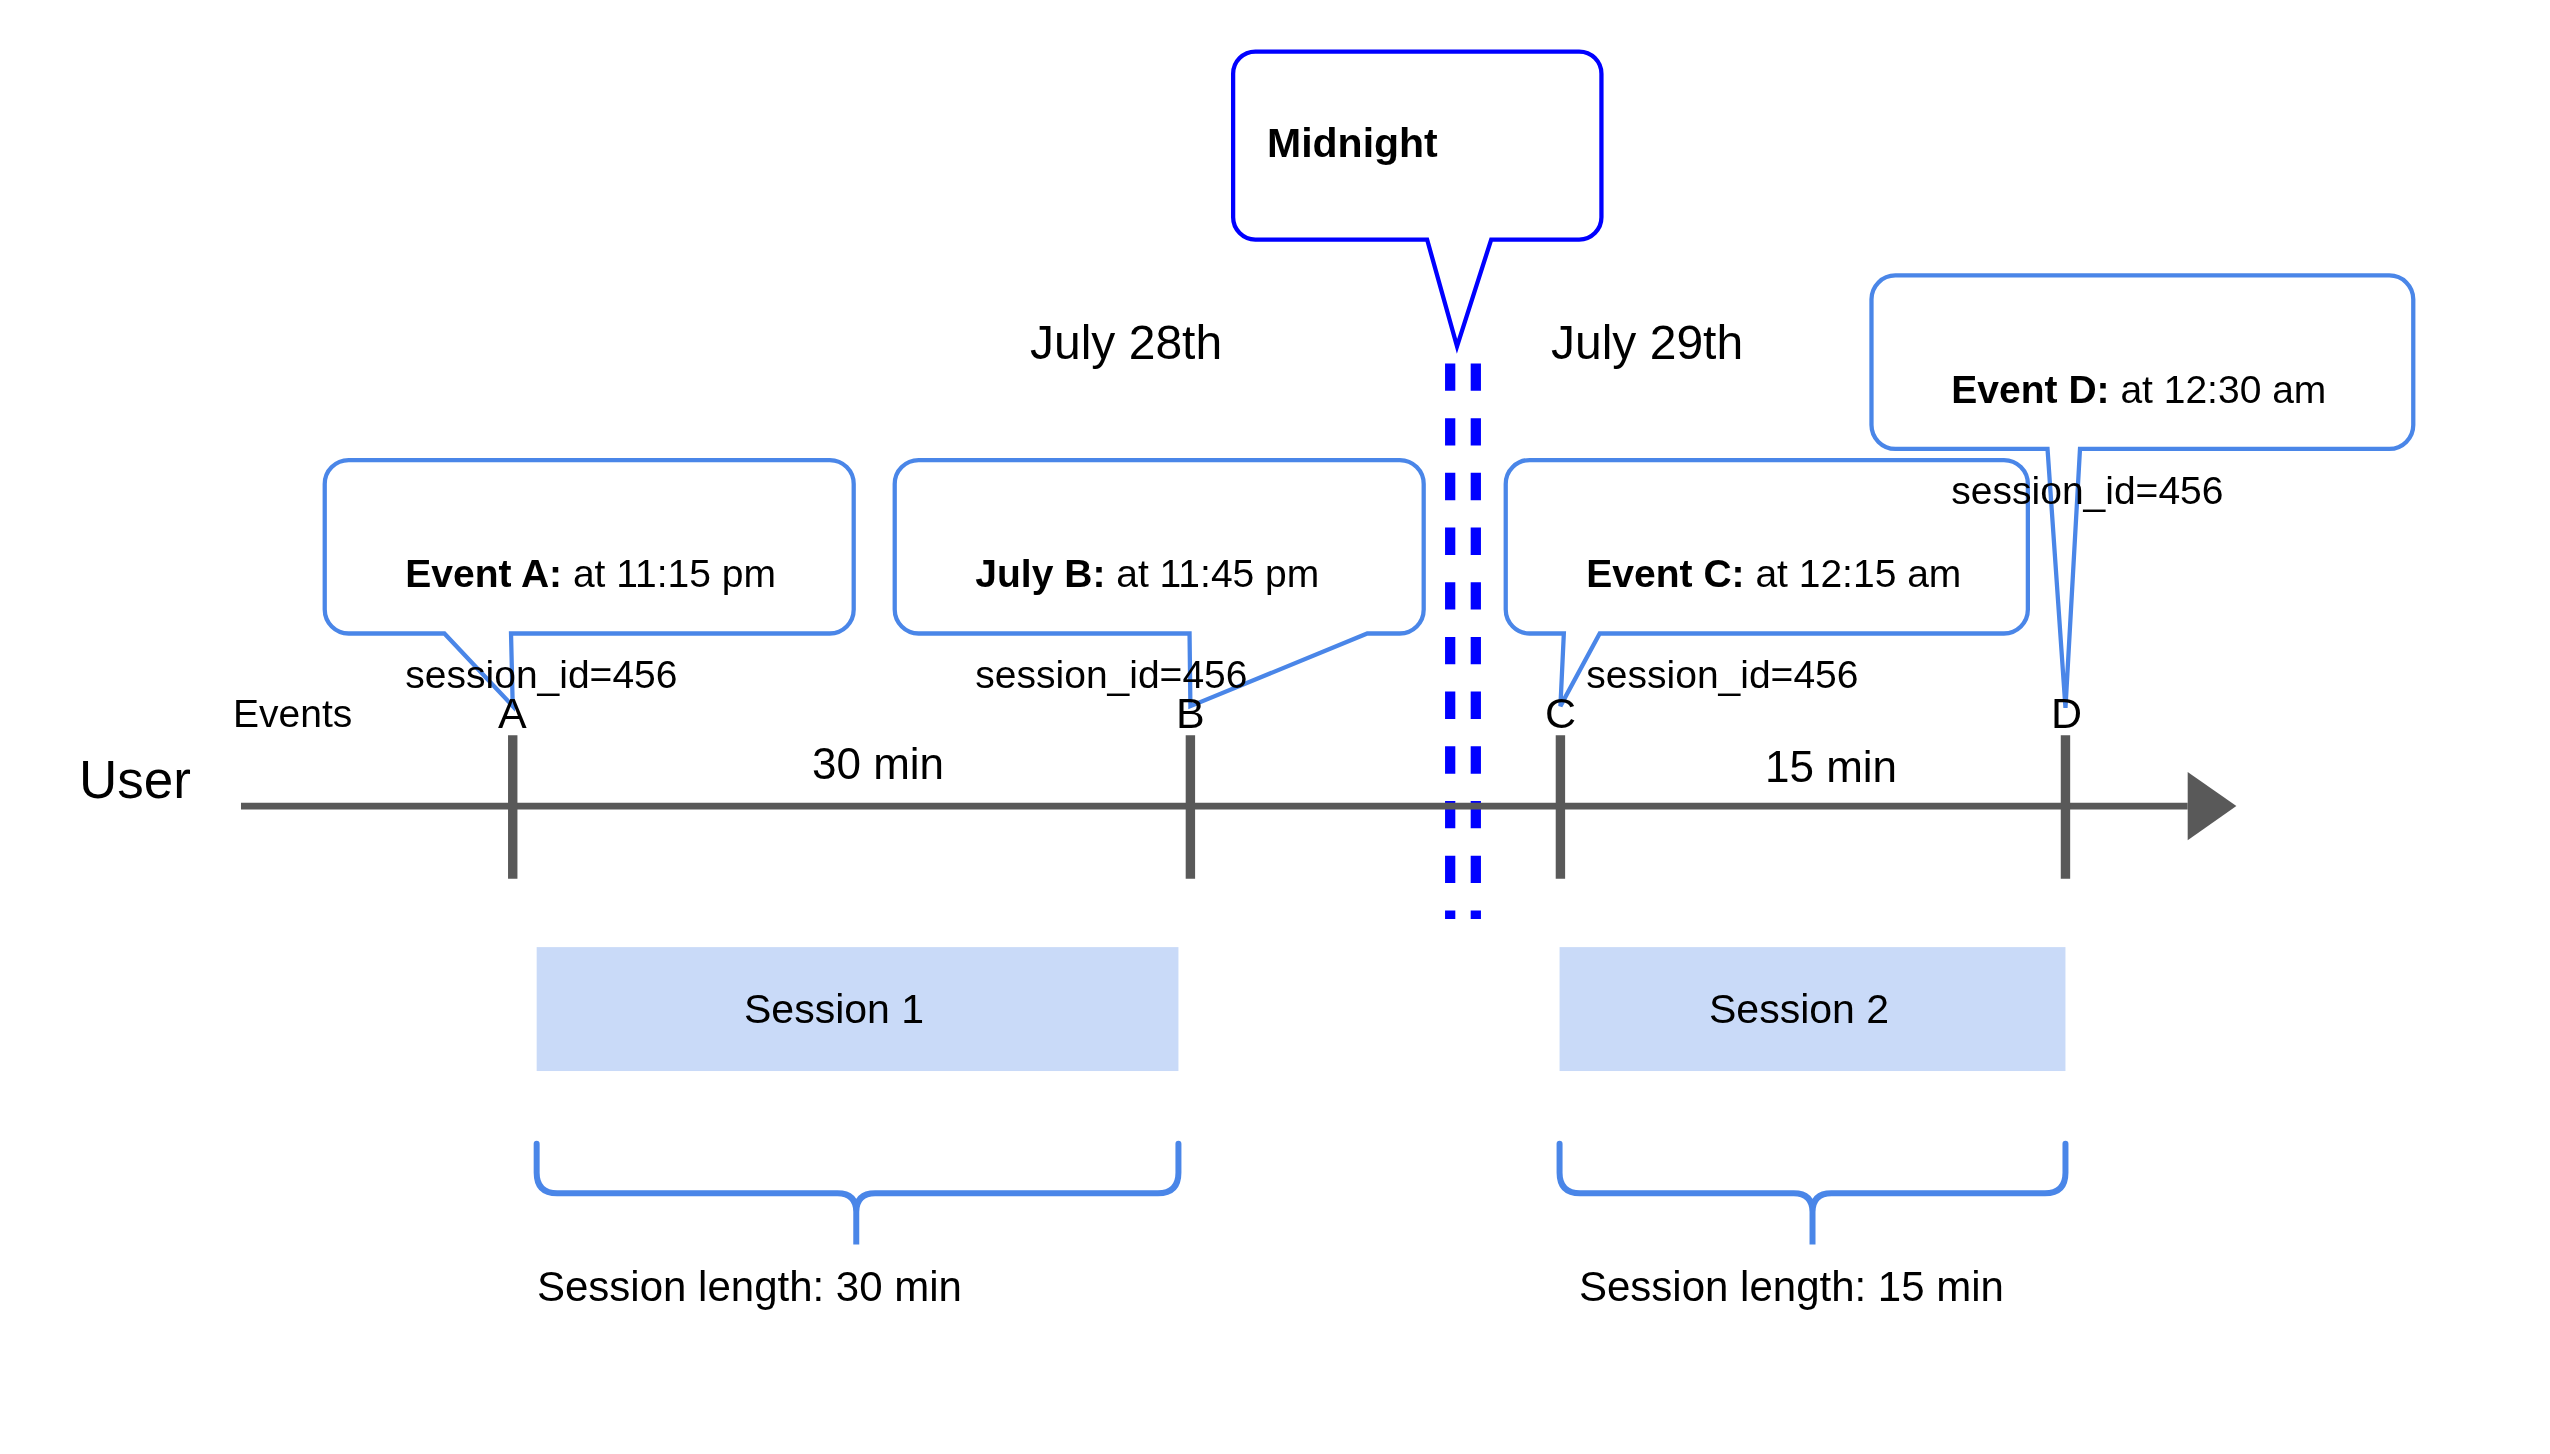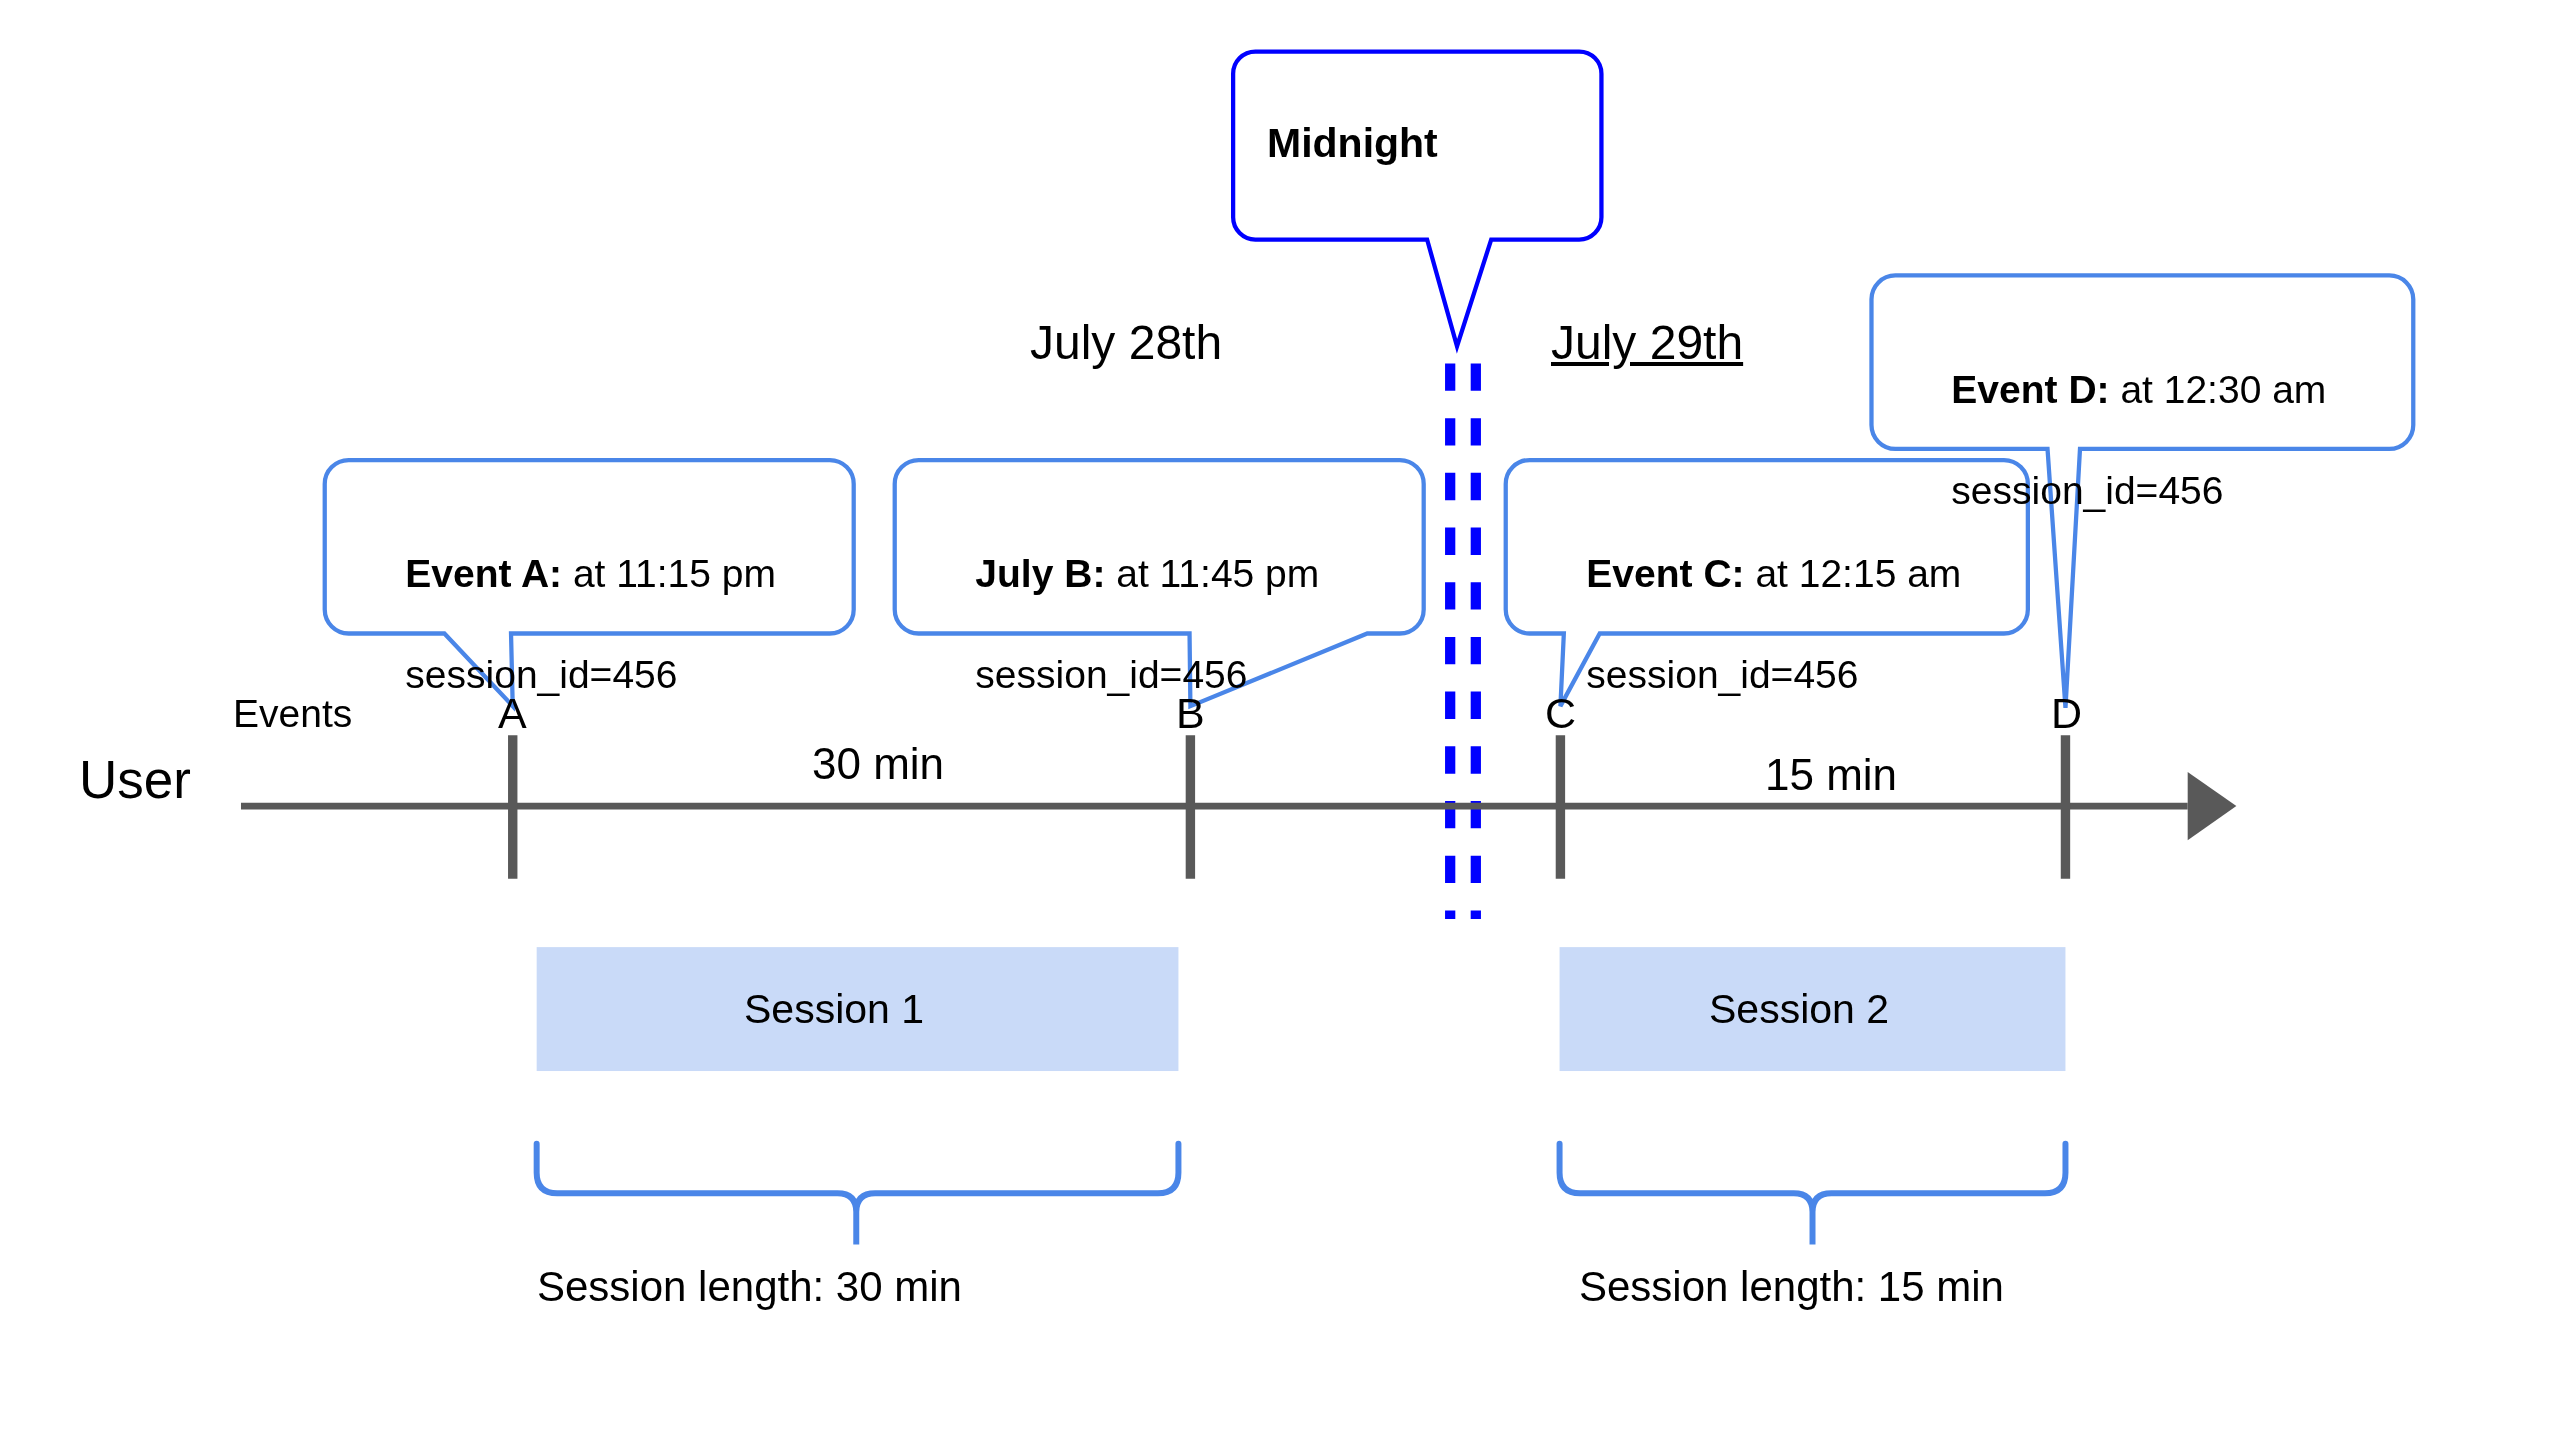--- a/index.html
+++ b/index.html
@@ -178,21 +178,21 @@
                q 0 -22 22 -22
                L 2393 1396
                q 24 0 24 -24
                L 2417 1338"></path>
     </g>
   </svg>
 
   <div class="lbl midnight-label" style="left:1267px; top:121px;">Midnight</div>
 
   <div class="lbl day-label" style="left:1030px; top:316px;">July 28th</div>
-  <div class="lbl day-label" style="left:1551px; top:316px;text-decoration:underline;">July 29th</div>
+  <div class="lbl day-label" style="left:1551px; top:316px;">July 29th</div>
 
   <div class="callout-text" style="left:362px; top:498px;">
     <span><b>Event A:</b><span> at 11:15 pm</span></span><br>
     <span>session_id=456</span>
   </div>
 
   <div class="callout-text" style="left:932px; top:498px;">
     <span><b>July B:</b><span> at 11:45 pm</span></span><br>
     <span>session_id=456</span>
   </div>
@@ -210,21 +210,21 @@
   <div class="lbl events-label" style="left:199px; top:692px;margin-left:34px;">Events</div>
 
   <div class="lbl user-label" style="left:79px; top:750px;text-align:right;">User</div>
 
   <div class="lbl tick-label" style="left:498px; top:689px;">A</div>
   <div class="lbl tick-label" style="left:1176px; top:689px;">B</div>
   <div class="lbl tick-label" style="left:1545px; top:689px;">C</div>
   <div class="lbl tick-label" style="left:2051px; top:689px;">D</div>
 
   <div class="lbl min-label" style="left:812px; top:739px;">30 min</div>
-  <div class="lbl min-label" style="left:1765px; top:742px;margin-top:8px;">15 min</div>
+  <div class="lbl min-label" style="left:1765px; top:742px;">15 min</div>
 
   <div class="lbl session-label" style="left:744px; top:987px;">Session 1</div>
   <div class="lbl session-label" style="left:1709px; top:987px;">Session 2</div>
 
   <div class="lbl sessionlen-label" style="left:537px; top:1263px;">Session length: 30 min</div>
   <div class="lbl sessionlen-label" style="left:1579px; top:1263px;">Session length: 15 min</div>
 
 </div>
 
 

